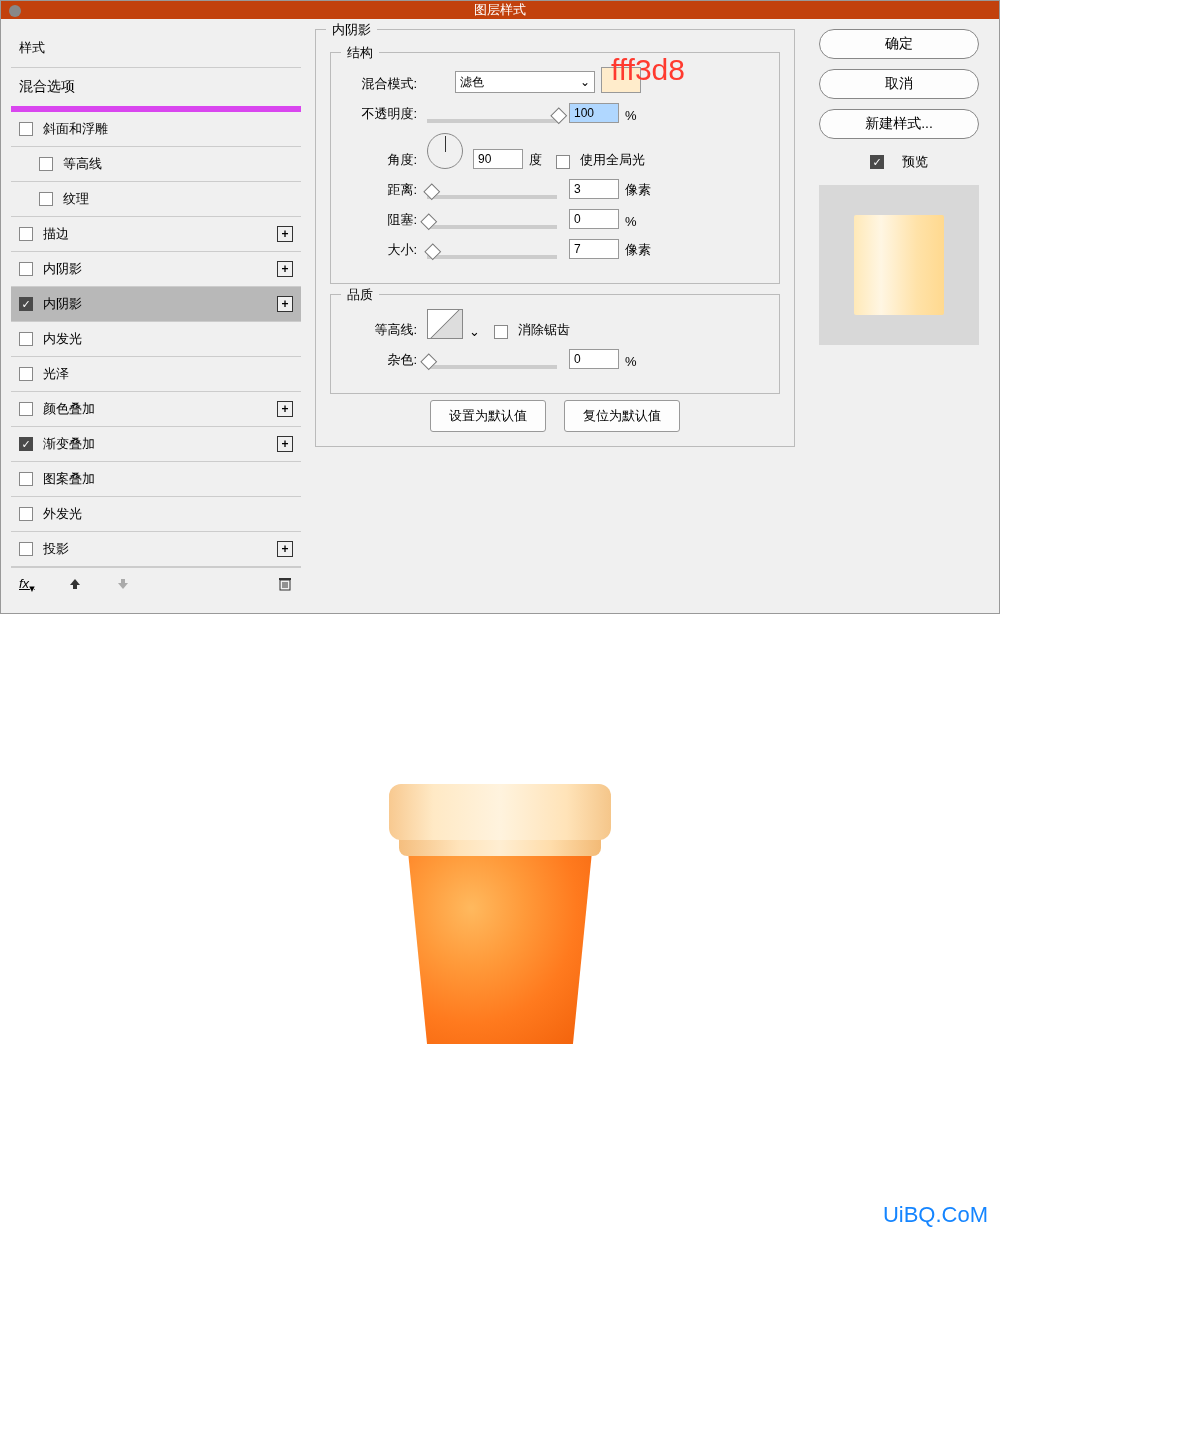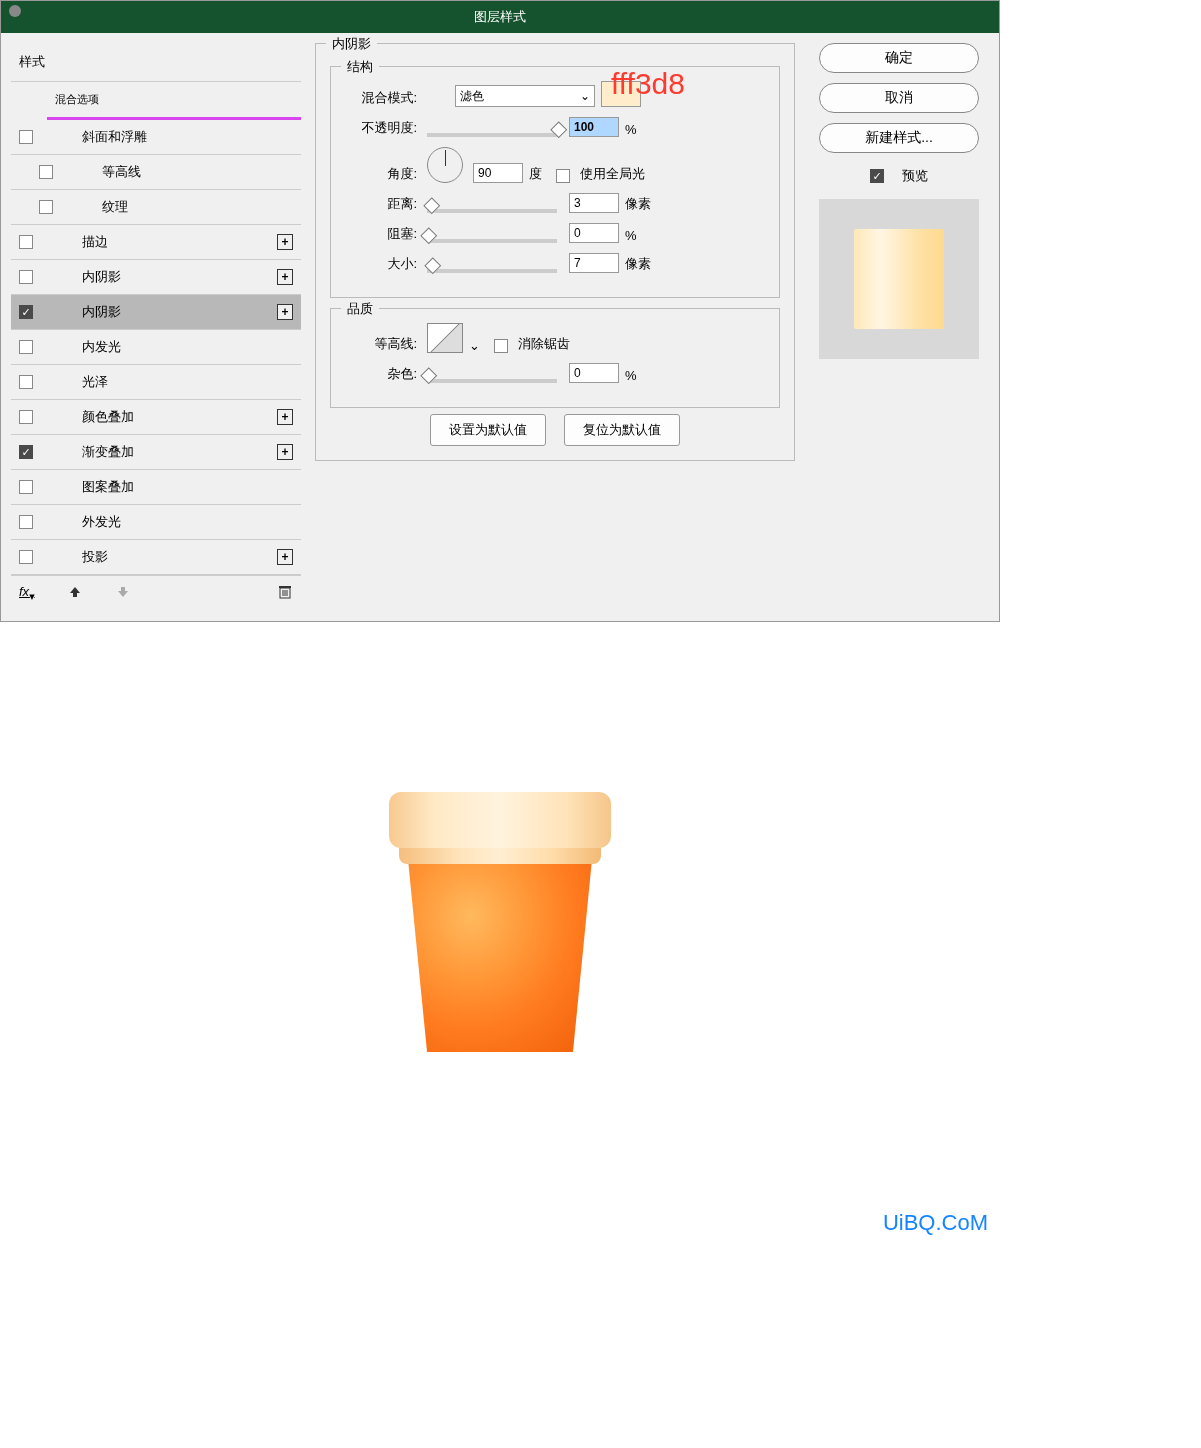--- a/index.html
+++ b/index.html
@@ -1,44 +1,44 @@
 <!DOCTYPE html>
 <html><head>
 <meta charset="utf-8">
 <style>
 * { box-sizing: border-box; margin: 0; padding: 0; font-family: "Microsoft YaHei", sans-serif; }
 body { background: #fff; width: 1201px; }
 .dialog { width: 1000px; background: #f0f0f0; border: 1px solid #999; }
-.titlebar { background: #14532d; color: #fff; text-align: center; padding: 7px 0; font-size: 13px; position: relative; }
+.titlebar { background: #c2410c; color: #fff; text-align: center; padding: 0 0; font-size: 13px; position: relative; }
 .close-btn { position: absolute; left: 8px; top: 4px; width: 12px; height: 12px; border-radius: 50%; background: #888; }
 .dialog-body { display: flex; padding: 10px; gap: 10px; }
 .left-panel { width: 290px; background: #f0f0f0; display: flex; flex-direction: column; }
 .style-header { padding: 10px 8px; font-size: 13px; border-bottom: 1px solid #ccc; }
-.blend-opt { padding: 10px 8px; font-size: 11px; border-bottom: 3px solid #d946ef; margin-left: 36px; }
-.style-item { display: flex; align-items: center; padding: 8px 8px; font-size: 13px; border-bottom: 1px solid #ccc; position: relative; gap: 39px; }
+.blend-opt { padding: 10px 8px; font-size: 14px; border-bottom: 6px solid #d946ef; }
+.style-item { display: flex; align-items: center; padding: 8px 8px; font-size: 13px; border-bottom: 1px solid #ccc; position: relative; }
 .style-item.selected { background: #b8b8b8; }
 .style-item.indent { padding-left: 28px; }
 .chk { width: 14px; height: 14px; border: 1px solid #888; margin-right: 10px; background: #fff; display: inline-flex; align-items: center; justify-content: center; position: relative; }
 .chk.checked { background: #4a4a4a; border-color: #4a4a4a; }
 .chk.checked::after { content: "✓"; color: #fff; font-size: 11px; line-height: 1; }
 .plus-btn { position: absolute; right: 8px; width: 16px; height: 16px; border: 1px solid #333; display: flex; align-items: center; justify-content: center; font-size: 12px; font-weight: bold; background: #f0f0f0; }
 .left-footer { margin-top: auto; display: flex; align-items: center; padding: 8px; gap: 32px; border-top: 1px solid #ccc; font-size: 13px; text-decoration: underline; }
 .left-footer .trash { margin-left: auto; }
 .center-panel { flex: 1; padding: 0 4px; }
 .fieldset { border: 1px solid #bbb; padding: 12px 14px 14px; margin-bottom: 10px; position: relative; }
 .fieldset-title { position: absolute; top: -9px; left: 10px; background: #f0f0f0; padding: 0 6px; font-size: 13px; }
 .inner-fieldset { border: 1px solid #bbb; padding: 14px 14px; position: relative; margin-top: 10px; }
 .row { display: flex; align-items: flex-end; margin-bottom: 10px; font-size: 13px; }
 .row-label { width: 72px; text-align: right; margin-right: 10px; }
 .select { width: 140px; height: 22px; border: 1px solid #999; background: #fff; padding: 0 4px; font-size: 12px; display: flex; align-items: center; justify-content: space-between; margin-left: 28px; }
 .color-swatch { width: 40px; height: 26px; border: 1px solid #999; margin-left: 6px; }
 .slider { flex: 0 0 130px; height: 4px; background: #ccc; position: relative; margin-right: 12px; }
 .slider-thumb { position: absolute; width: 12px; height: 12px; background: #fff; border: 1px solid #777; top: -5px; transform: rotate(45deg) translateX(-50%); }
 .num-input { width: 50px; height: 20px; border: 1px solid #999; padding: 0 4px; font-size: 12px; text-align: left; background: #fff; }
-.num-input.hl { background: #b0d7ff; font-weight: bold; }
+.num-input.hl { background: #b0d7ff; }
 .unit { margin-left: 6px; }
 .angle-dial { width: 36px; height: 36px; border: 1px solid #888; border-radius: 50%; position: relative; margin-right: 10px; }
 .angle-dial::after { content: ""; position: absolute; width: 1px; height: 16px; background: #333; left: 50%; top: 2px; }
 .contour-box { width: 36px; height: 30px; border: 1px solid #888; background: linear-gradient(135deg, #fff 0%, #fff 48%, #888 50%, #ddd 52%, #ddd 100%); margin-right: 6px; }
 .btn-row { display: flex; gap: 18px; justify-content: center; margin-top: 6px; }
 .ps-btn { padding: 6px 18px; border: 1px solid #999; background: #fdfdfd; border-radius: 3px; font-size: 13px; }
 .right-panel { width: 180px; display: flex; flex-direction: column; gap: 10px; align-items: center; }
 .oval-btn { width: 160px; height: 30px; border: 1px solid #888; border-radius: 16px; background: #fdfdfd; font-size: 14px; display: flex; align-items: center; justify-content: center; }
 .preview-row { display: flex; align-items: center; gap: 8px; font-size: 13px; margin-top: 4px; }
 .preview-box { width: 160px; height: 160px; background: #d8d8d8; display: flex; align-items: center; justify-content: center; margin-top: 4px; }

